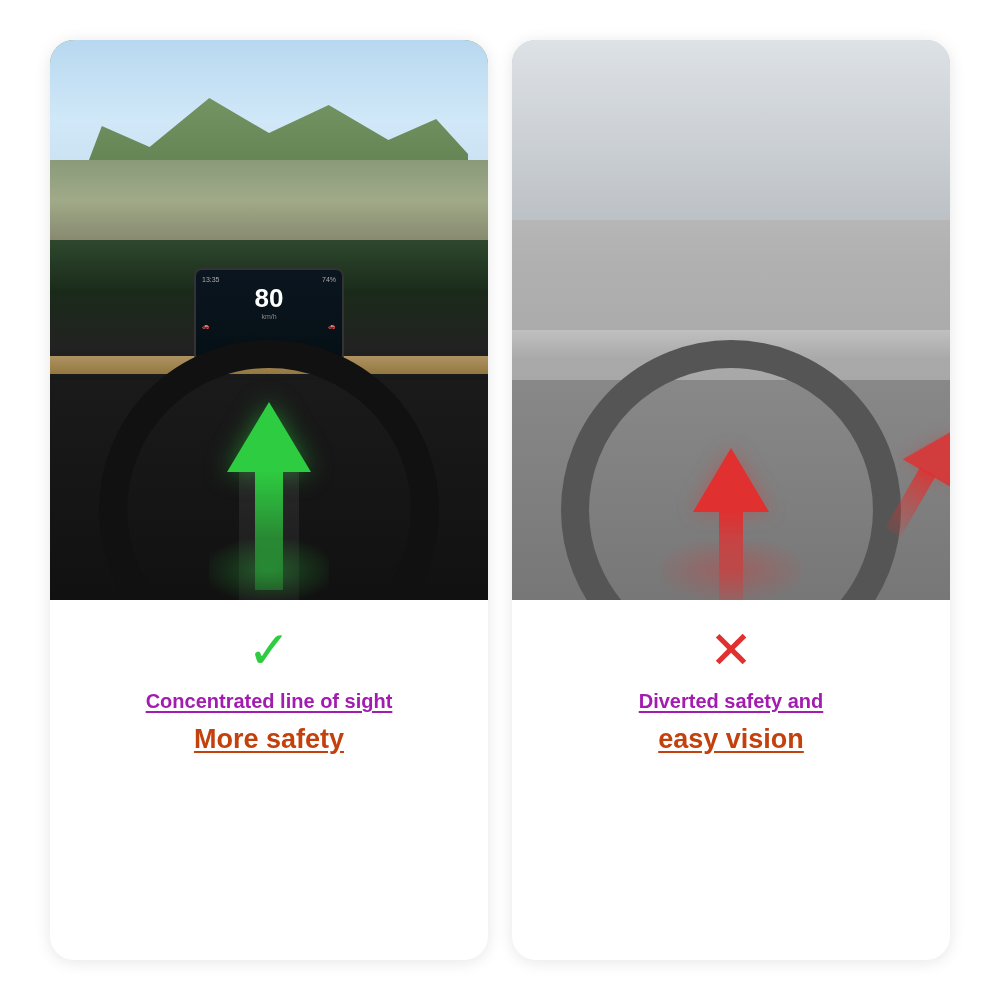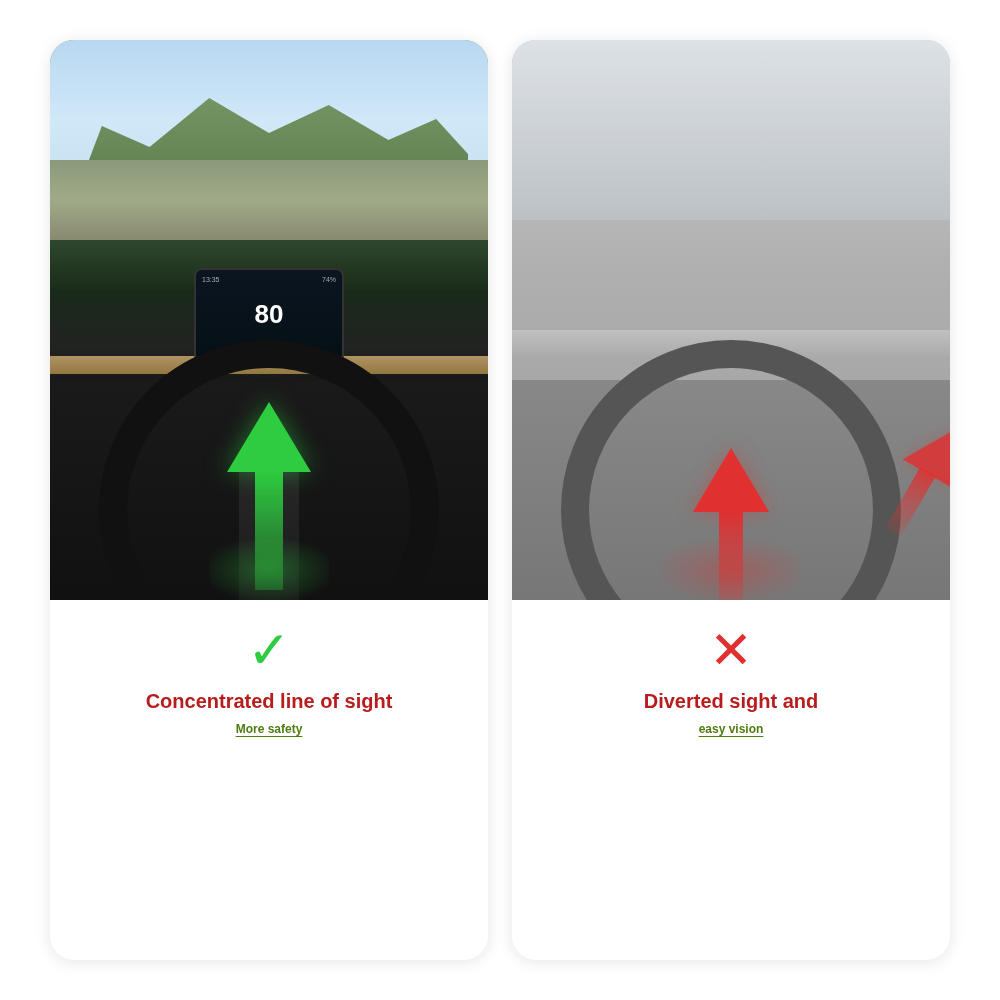--- a/index.html
+++ b/index.html
@@ -119,21 +119,21 @@
       justify-content: center;
     }
 
     .dashboard-inner {
       width: 100%;
       height: 100%;
       background: linear-gradient(180deg, #0a1520 0%, #051015 100%);
       display: flex;
       flex-direction: column;
       padding: 6px;
-      gap: 18px;
+      gap: 2px;
     }
 
     .dash-top-row {
       display: flex;
       justify-content: space-between;
       font-size: 7px;
       color: #aaa;
     }
 
     .dash-speed {
@@ -336,30 +336,31 @@
     .cross-mark {
       font-size: 52px;
       color: #e03030;
       line-height: 1;
       margin-bottom: 4px;
     }
 
     .card-label-main {
       font-size: 20px;
       font-weight: 600;
-      color: #b91c1c;
+      color: #a21caf;
       text-align: right;
+      text-decoration: underline;
       text-underline-offset: 3px;
       line-height: 1.3;
     }
 
     .card-label-sub {
-      font-size: 12px;
+      font-size: 27px;
       font-weight: 600;
-      color: #4d7c0f;
+      color: #c2410c;
       text-align: center;
       text-decoration: underline;
       text-underline-offset: 3px;
       line-height: 1.3;
     }
 
     
     .left-interior-dark {
       position: absolute;
       bottom: 0; left: 0; right: 0;
@@ -454,18 +455,18 @@
 
       <div class="red-arrow-right">
         <div class="red-arrow-head-side"></div>
         <div class="red-arrow-body-side"></div>
       </div>
 
     </div>
 
     <div class="card-text">
       <div class="cross-mark">✕</div>
-      <div class="card-label-main">Diverted sight and</div>
+      <div class="card-label-main">Diverted safety and</div>
       <div class="card-label-sub">easy vision</div>
     </div>
   </div>
 
 </div>
 
 </body></html>

